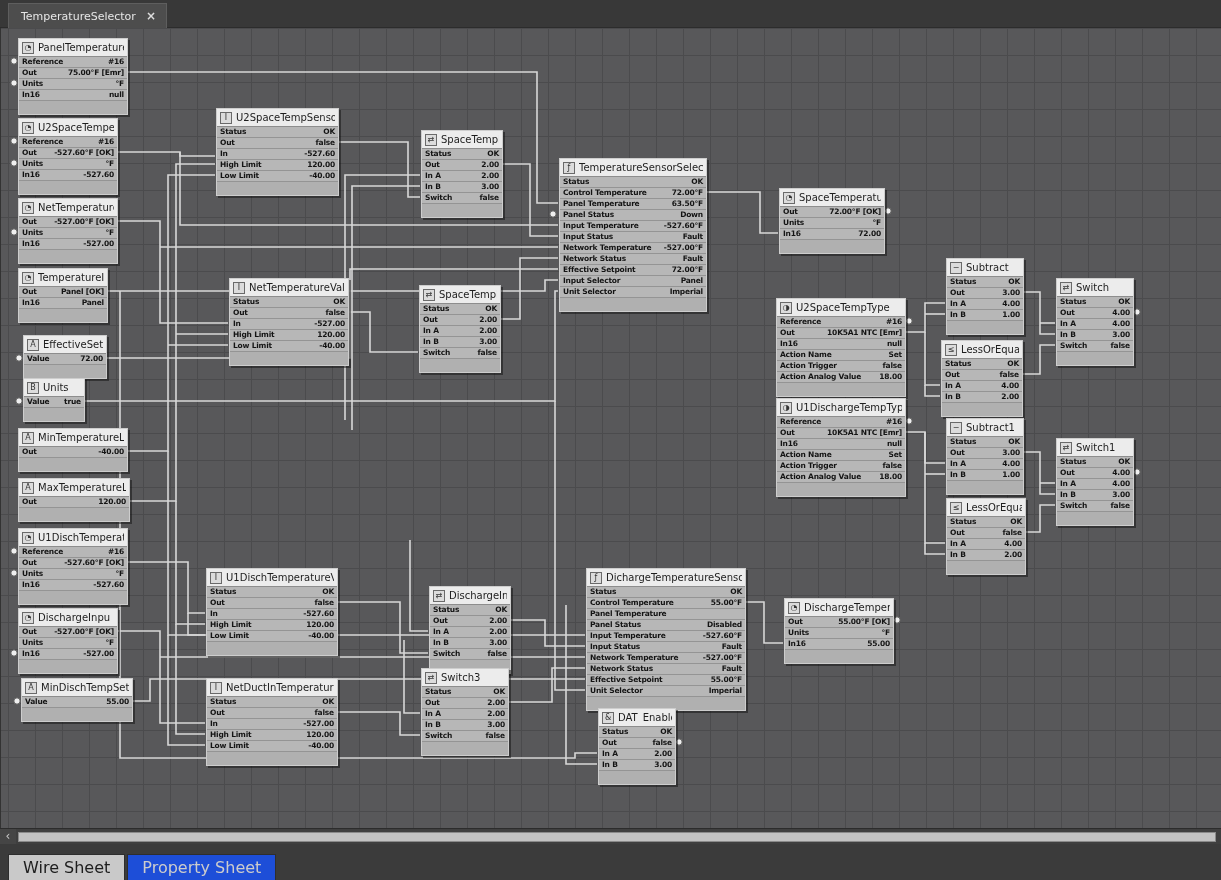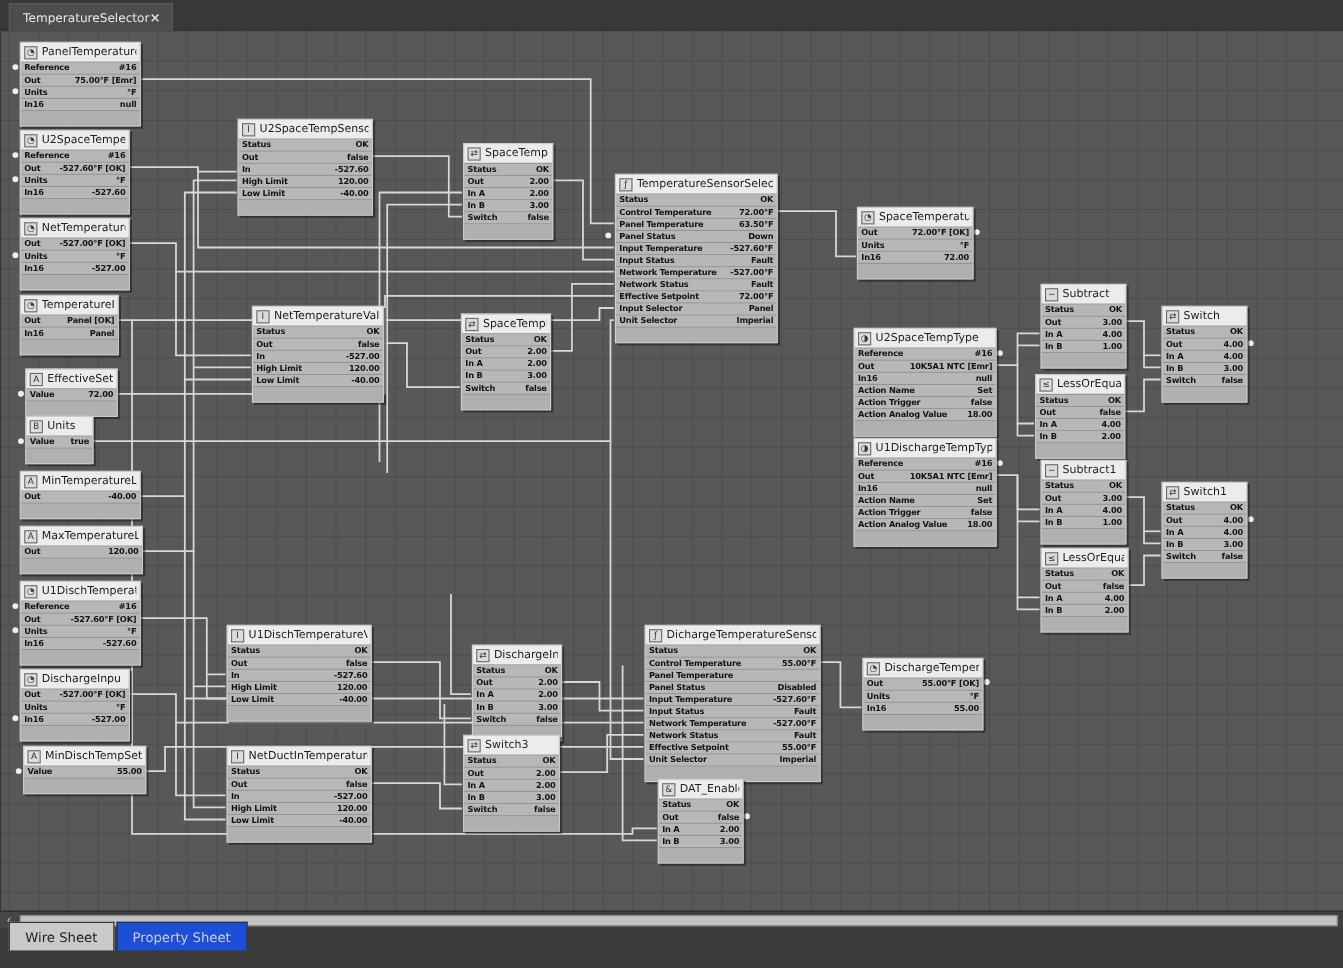--- a/index.html
+++ b/index.html
@@ -6,21 +6,21 @@
     --canvas-bg:#58585a; --grid:#4b4b4d; --wire:#d8d8d8;
     --hdr:#ececec; --row:#b7b7b7; --bar:#3b3b3b; --tab-active:#c9c9c9;
   }
   *{margin:0;padding:0;box-sizing:border-box;}
   body{width:1221px;height:880px;overflow:hidden;position:relative;
        font-family:"DejaVu Sans",sans-serif;background:var(--bar);}
   
   .toptabs{position:absolute;left:0;top:0;width:1221px;height:28px;background:#383838;
            border-bottom:1px solid #2c2c2c;}
   .toptab{position:absolute;left:8px;top:3px;height:25px;background:#4d4d4d;color:#e6e6e6;
-          font-size:11px;display:flex;align-items:center;padding:0 10px 0 12px;
+          font-size:11px;display:flex;align-items:center;gap:10px;padding:0 10px 0 12px;
           border:1px solid #5e5e5e;border-bottom:none;}
   .toptab .close{color:#dddddd;font-weight:bold;font-size:12px;cursor:pointer;}
   
   .canvas{position:absolute;left:0;top:28px;width:1221px;height:800px;background:var(--canvas-bg);
           background-image:linear-gradient(var(--grid) 1px,transparent 1px),
                            linear-gradient(90deg,var(--grid) 1px,transparent 1px);
           background-size:27px 27px;background-position:7px 0px;
           border-left:1px solid #333;}
   svg.wirelayer{position:absolute;left:0;top:0;width:1221px;height:880px;pointer-events:none;z-index:1;}
   
@@ -40,22 +40,22 @@
   
   .hscroll{position:absolute;left:0;top:828px;width:1221px;height:16px;background:#3f3f3f;
            border-top:1px solid #2c2c2c;}
   .scrollbtn{position:absolute;left:0;top:0;width:16px;height:16px;color:#c8c8c8;font-size:12px;
              text-align:center;line-height:15px;background:#454545;cursor:pointer;}
   .scrollthumb{position:absolute;left:18px;top:3px;width:1198px;height:10px;background:#c2c2c2;
                border:1px solid #8a8a8a;cursor:pointer;}
   
   .bottabs{position:absolute;left:0;top:844px;width:1221px;height:36px;background:var(--bar);
            display:flex;align-items:flex-end;padding-left:8px;gap:2px;}
-  .btab{height:26px;display:flex;align-items:center;padding:0 14px;font-size:12px;cursor:pointer;
-        border:1px solid #2e2e2e;border-bottom:none;margin-bottom:16px;}
+  .btab{height:26px;display:flex;align-items:center;padding:0 14px;font-size:16px;cursor:pointer;
+        border:1px solid #2e2e2e;border-bottom:none;margin-bottom:0;}
   .btab.active{background:var(--tab-active);color:#1e1e1e;}
   .btab.inactive{background:#1d4ed8;color:#cccccc;}
 </style>
 </head>
 <body>
 
 <div class="toptabs">
   <div class="toptab">
     <span>TemperatureSelector</span>
     <span class="close">×</span>

